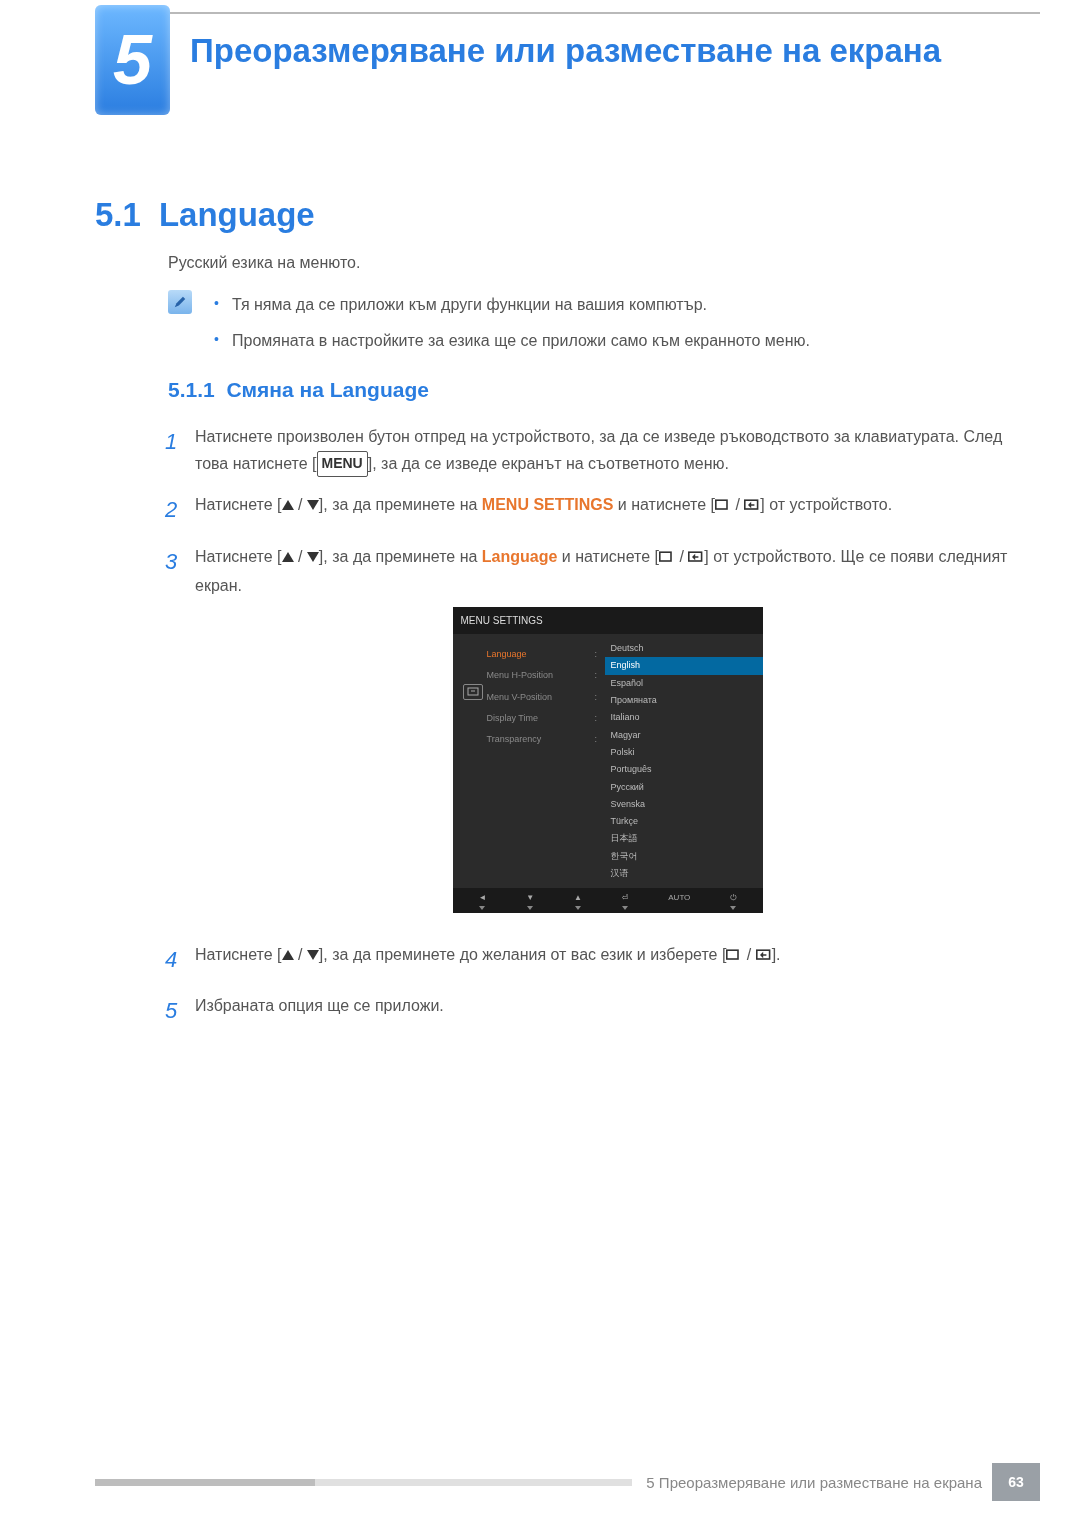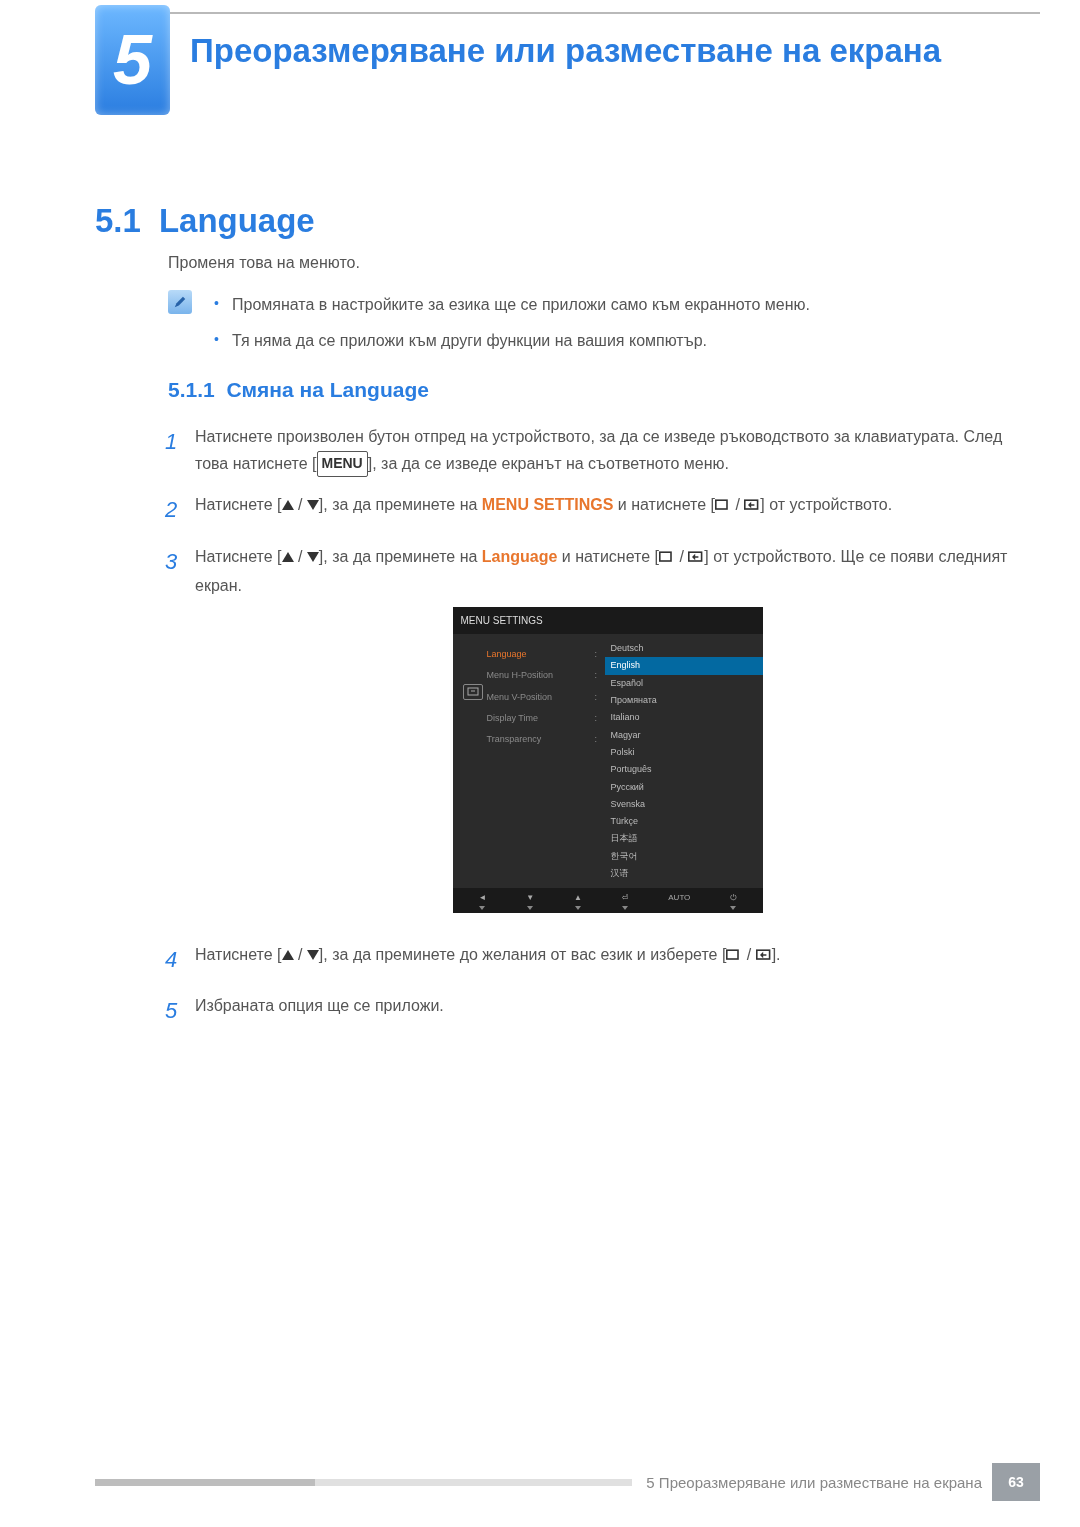--- a/index.html
+++ b/index.html
@@ -18,21 +18,21 @@
     border-radius:6px;
     display:flex; align-items:center; justify-content:center;
     box-shadow:inset 0 0 10px rgba(255,255,255,.4);
   }
   .chapter-badge span { color:#fff; font-size:70px; font-weight:bold; font-style:italic; }
   .chapter-title {
     position:absolute; top:30px; left:190px; right:60px;
     color:#2a7de0; font-size:33px; font-weight:bold; line-height:1.25;
   }
   .section-heading {
-    position:absolute; top:202px; left:95px;
+    position:absolute; top:196px; left:95px;
     color:#2a7de0; font-size:33px; font-weight:bold;
   }
   .section-heading .num { margin-right:18px; }
   .intro-text { position:absolute; top:254px; left:168px; font-size:16px; color:#555; }
   .note-icon {
     position:absolute; top:290px; left:168px; width:24px; height:24px;
     background:linear-gradient(#b8daf8,#7ab4ec); border-radius:3px;
     display:flex; align-items:center; justify-content:center;
   }
   .note-icon svg { width:14px; height:14px; }
@@ -86,30 +86,30 @@
 
 <div class="chapter-badge">
   <span>5</span>
 </div>
 <div class="chapter-title">Преоразмеряване или разместване на екрана</div>
 
 <div class="section-heading">
   <span class="num">5.1</span><span>Language</span>
 </div>
 
-<div class="intro-text">Променя това на менюто.</div>
+<div class="intro-text">Русский езика на менюто.</div>
 
 <div class="note-icon">
   <svg viewBox="0 0 24 24">
       <path fill="#2762a8" d="M3 21 L6 14 L17 3 L21 7 L10 18z"></path>
     </svg>
 </div>
 <ul class="note-list">
+  <li>Тя няма да се приложи към други функции на вашия компютър.</li>
   <li>Промяната в настройките за езика ще се приложи само към екранното меню.</li>
-  <li>Тя няма да се приложи към други функции на вашия компютър.</li>
 </ul>
 
 <div class="subheading">
   <span>5.1.1</span>&nbsp;&nbsp;<span>Смяна на Language</span>
 </div>
 
 <div class="steps">
 
   <div class="step">
     <div class="step-num">1</div>

